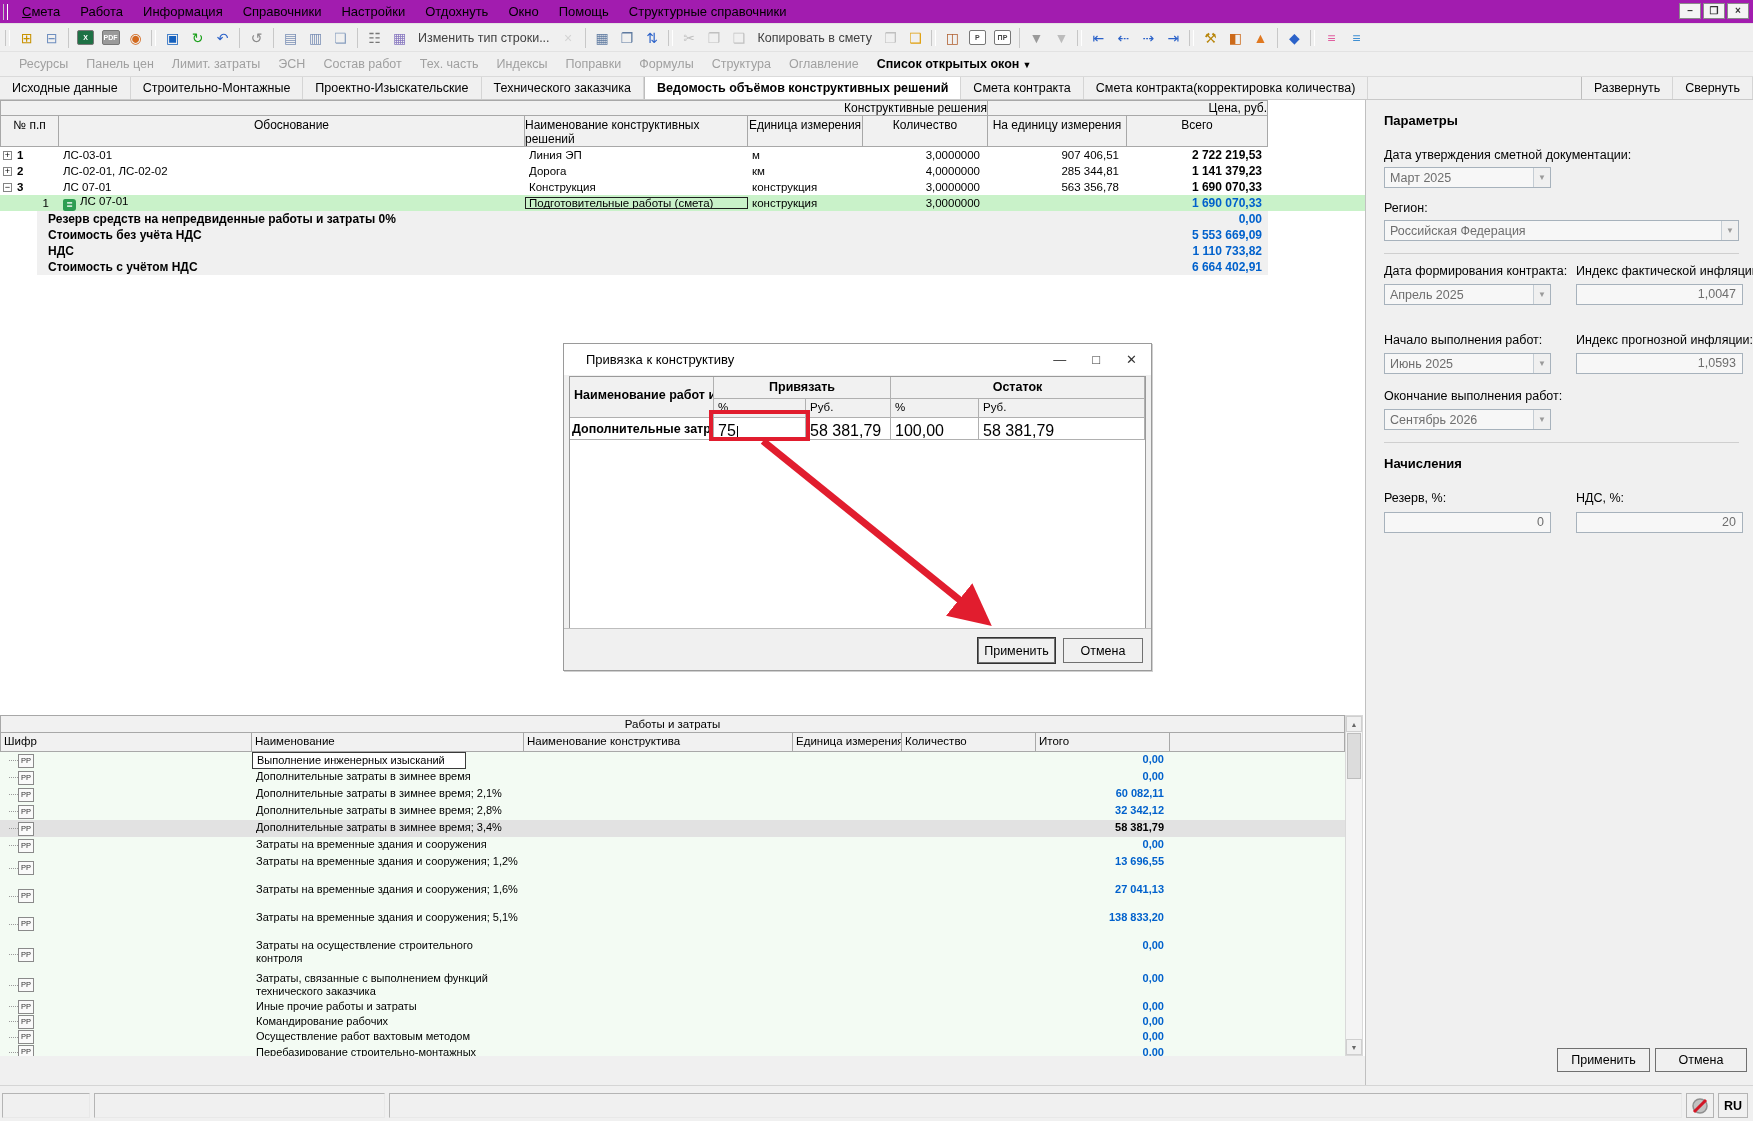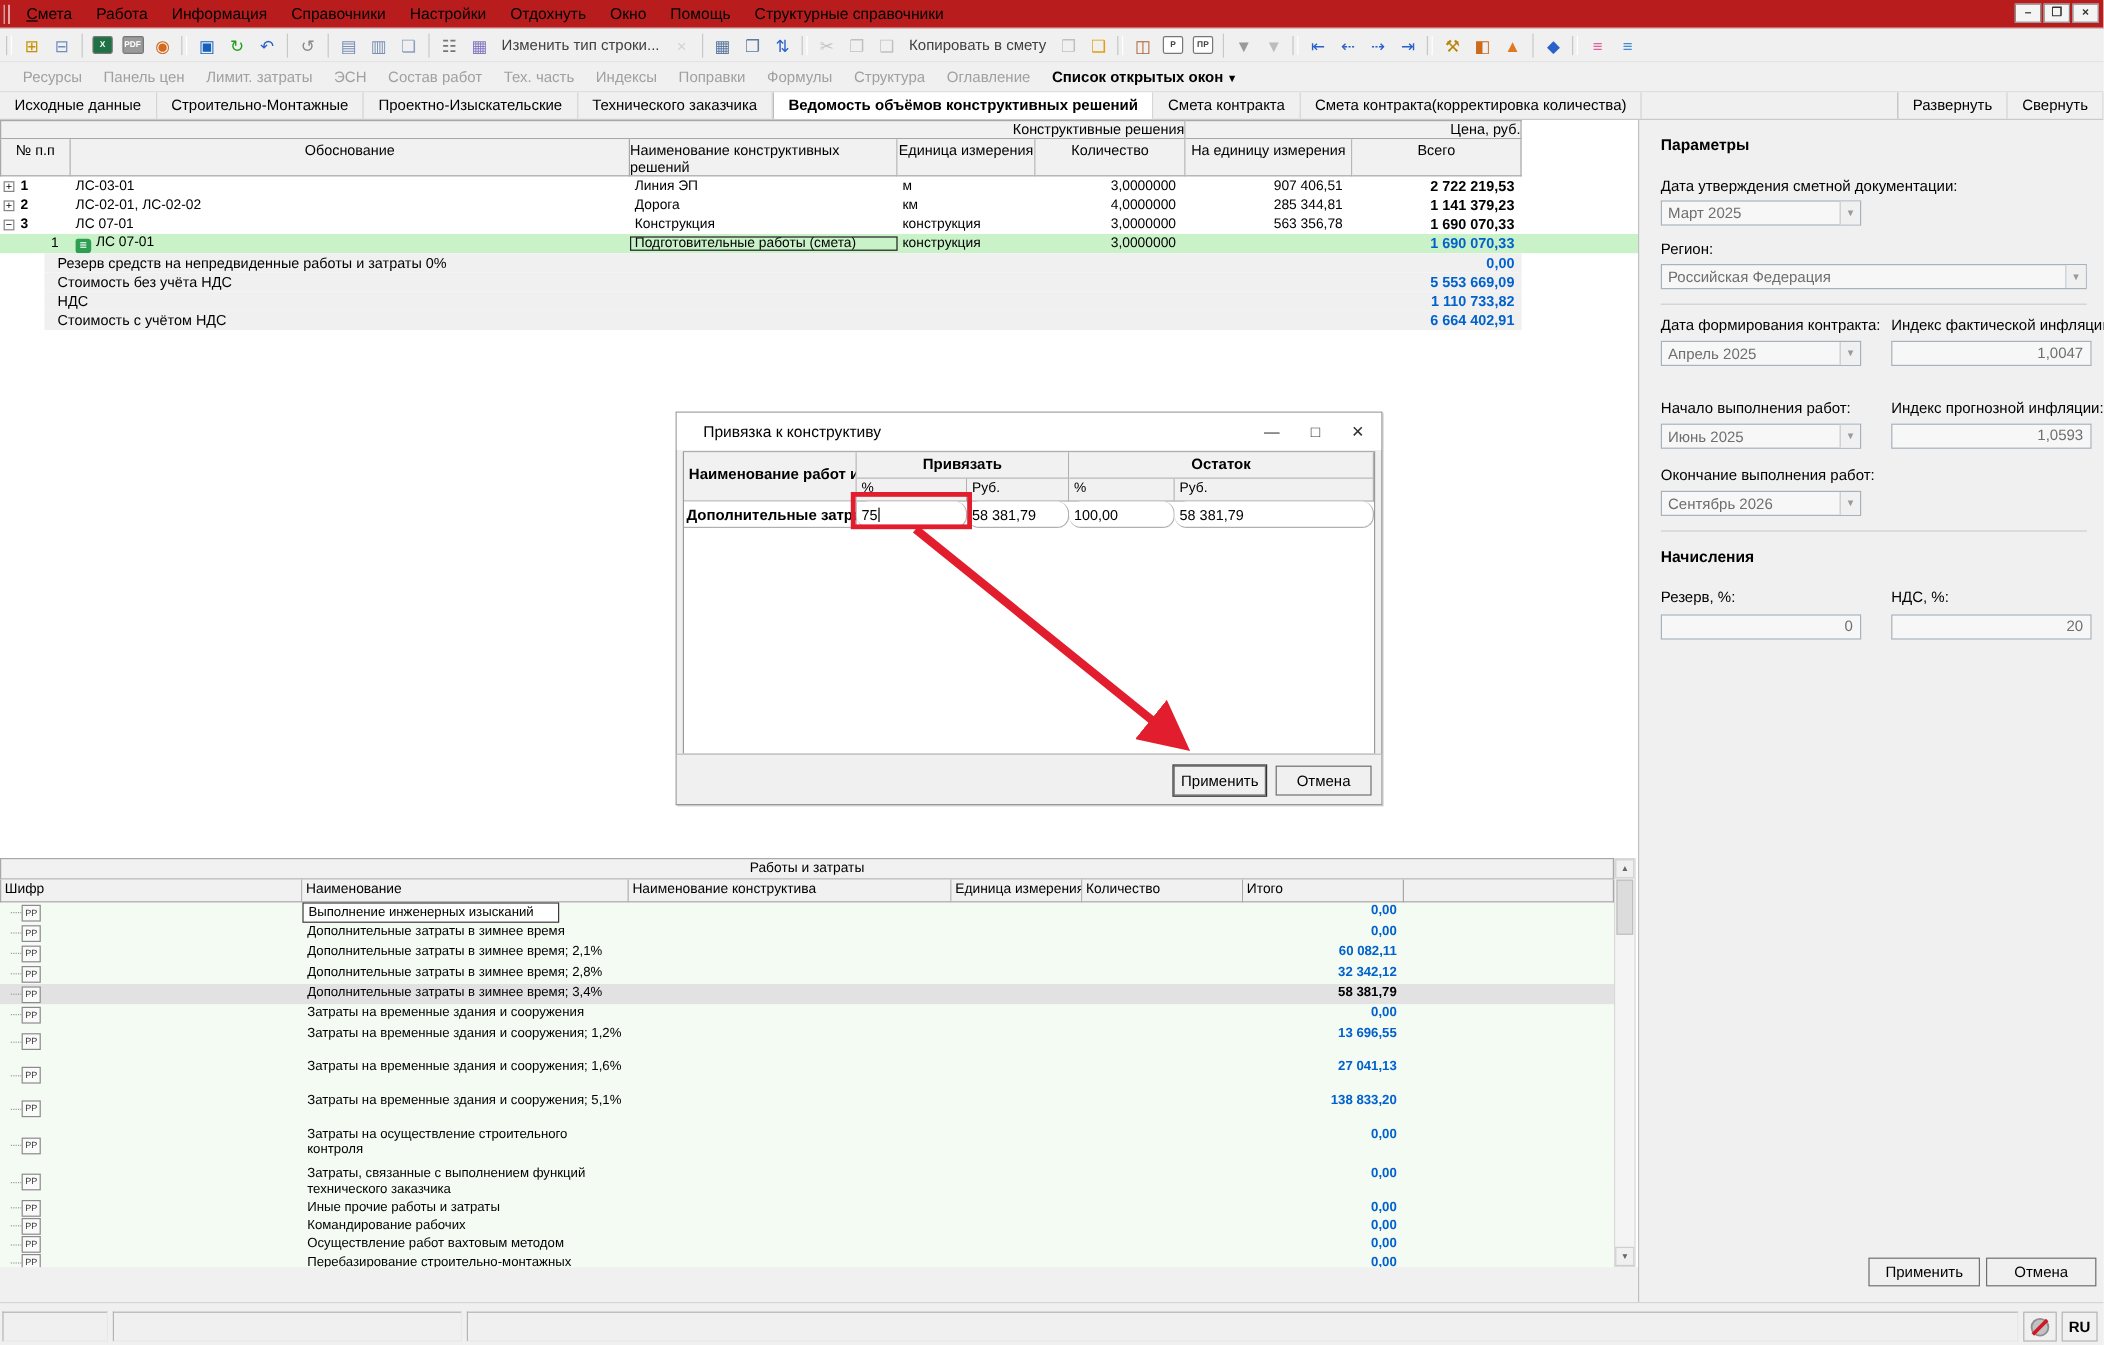--- a/index.html
+++ b/index.html
@@ -1,20 +1,20 @@
 <!DOCTYPE html>
 <html><head>
 <meta charset="utf-8">
 <style>
   * { box-sizing: border-box; margin: 0; padding: 0; }
   html,body { width:1753px; height:1121px; }
   body { font-family:"Liberation Sans", sans-serif; font-size:12px; background:#f0f0f0; position:relative; overflow:hidden; color:#000; }
 
   
-  .menubar { height:24px; background:#b91c1c; display:flex; align-items:center; border-bottom:1px solid #e2e2e2; position:relative; }
+  .menubar { height:24px; background:#a21caf; display:flex; align-items:center; border-bottom:1px solid #e2e2e2; position:relative; }
   .grip { width:5px; height:16px; border-left:1px solid #c6c6c6; border-right:1px solid #fff; margin:0 4px 0 3px; }
   .menu-item { padding:0 10px; font-size:13px; line-height:22px; cursor:default; }
   .menu-item u { text-decoration:underline; }
   .win-controls { position:absolute; right:4px; top:3px; display:flex; gap:2px; }
   .win-btn { width:22px; height:16px; border:1px solid #8a8a8a; background:#f4f4f4; font-size:10px; line-height:13px; text-align:center; font-weight:bold; color:#333; }
 
   
   .toolbar { height:28px; display:flex; align-items:center; background:#f0f0f0; padding-left:2px; border-bottom:1px solid #e2e2e2; }
   .tbtn { width:23px; height:23px; display:flex; align-items:center; justify-content:center; font-size:14px; margin:0 1px; background:transparent; border:1px solid transparent; }
   .tbtn.disabled { opacity:.45; }
@@ -55,21 +55,21 @@
   .c-basis, .c-name { padding-left:4px; white-space:nowrap; overflow:hidden; }
   .c-unit { padding-left:4px; }
   .c-qty, .c-price { text-align:right; padding-right:8px; }
   .c-total { text-align:right; padding-right:6px; font-weight:bold; font-size:12px; }
   .ct-row.child { background:#c9f2c9; }
   .ct-row.child .c1 { justify-content:flex-end; padding-right:10px; font-weight:normal; }
   .ct-row.child .c-total { color:#0061cc; }
   .book-icon { display:inline-block; width:13px; height:12px; background:#2e9e52; color:#fff; font-size:8px; line-height:12px; text-align:center; border-radius:2px 3px 3px 2px; margin-right:4px; vertical-align:-2px; }
   .selcell { outline:1px solid #1f1f1f; outline-offset:-1px; }
   .sum-row { margin-left:37px; width:1231px; height:16px; background:#f0f0f0; display:flex; align-items:center; }
-  .sum-row .lbl { padding-left:11px; font-weight:normal; font-size:12px; white-space:nowrap; }
+  .sum-row .lbl { padding-left:11px; font-weight:bold; font-size:12px; white-space:nowrap; }
   .sum-row .val { margin-left:auto; padding-right:6px; color:#0061cc; font-weight:bold; font-size:12px; }
 
   
   .wt { position:absolute; left:0; top:615px; width:1345px; }
   .wt-title { height:18px; background:#f1f1f1; border:1px solid #a8a8a8; text-align:center; font-size:11.5px; line-height:16px; }
   .wt-head, .wt-row { display:grid; grid-template-columns:252px 272px 269px 109px 134px 134px 175px; }
   .wt-head { height:19px; }
   .wt-head div { background:#f1f1f1; border:1px solid #a8a8a8; border-top:none; border-left:none; font-size:11.5px; padding:2px 0 0 3px; white-space:nowrap; overflow:hidden; }
   .wt-head div:first-child { border-left:1px solid #a8a8a8; }
   .wt-row { background:#f3fbf3; font-size:11px; }
@@ -114,21 +114,21 @@
   .dlg-body { position:absolute; left:5px; top:32px; width:577px; height:253px; border:1px solid #9a9a9a; background:#fff; }
   .dlg-grid { display:grid; grid-template-columns:144px 92px 85px 88px 90px 76px; grid-template-rows:22px 19px 22px; }
   .dlg-grid > div { border-right:1px solid #b0b0b0; border-bottom:1px solid #b0b0b0; overflow:hidden; white-space:nowrap; }
   .dh { background:#f1f1f1; }
   .dh-name { grid-row:1/3; grid-column:1; font-weight:bold; font-size:12.5px; padding:11px 0 0 4px; }
   .dh-bind { grid-column:2/4; font-weight:bold; font-size:12.5px; text-align:center; padding-top:3px; }
   .dh-rest { grid-column:4/7; font-weight:bold; font-size:12.5px; text-align:center; padding-top:3px; }
   .dh-sub { font-size:11.5px; padding:2px 0 0 4px; }
   .dh-sub.rub2 { grid-column:5/7; }
   .dr-name { font-weight:bold; font-size:12.5px; padding:4px 0 0 2px; background:#fff; }
-  .dr-cell { font-size:12px; padding:4px 0 0 4px; background:#fff;border-radius:10px; }
+  .dr-cell { font-size:16px; padding:4px 0 0 4px; background:#fff; }
   .dr-cell.rub2 { grid-column:5/7; }
   .caret { display:inline-block; width:1px; height:12px; background:#000; vertical-align:-2px; margin-left:1px; }
   .dlg-footer { position:absolute; left:0; bottom:0; width:100%; height:42px; border-top:1px solid #bdbdbd; background:#f0f0f0; }
   .dlg-btn { position:absolute; top:9px; height:25px; }
   .dlg-btn.apply { left:414px; width:77px; outline:1px solid #333; }
   .dlg-btn.cancel { left:499px; width:80px; }
 
   
   .anno-rect { position:absolute; left:709px; top:410px; width:101px; height:31px; border:4px solid #e11d2e; z-index:60; pointer-events:none; }
   .anno-arrow { position:absolute; left:0; top:0; z-index:60; pointer-events:none; }

